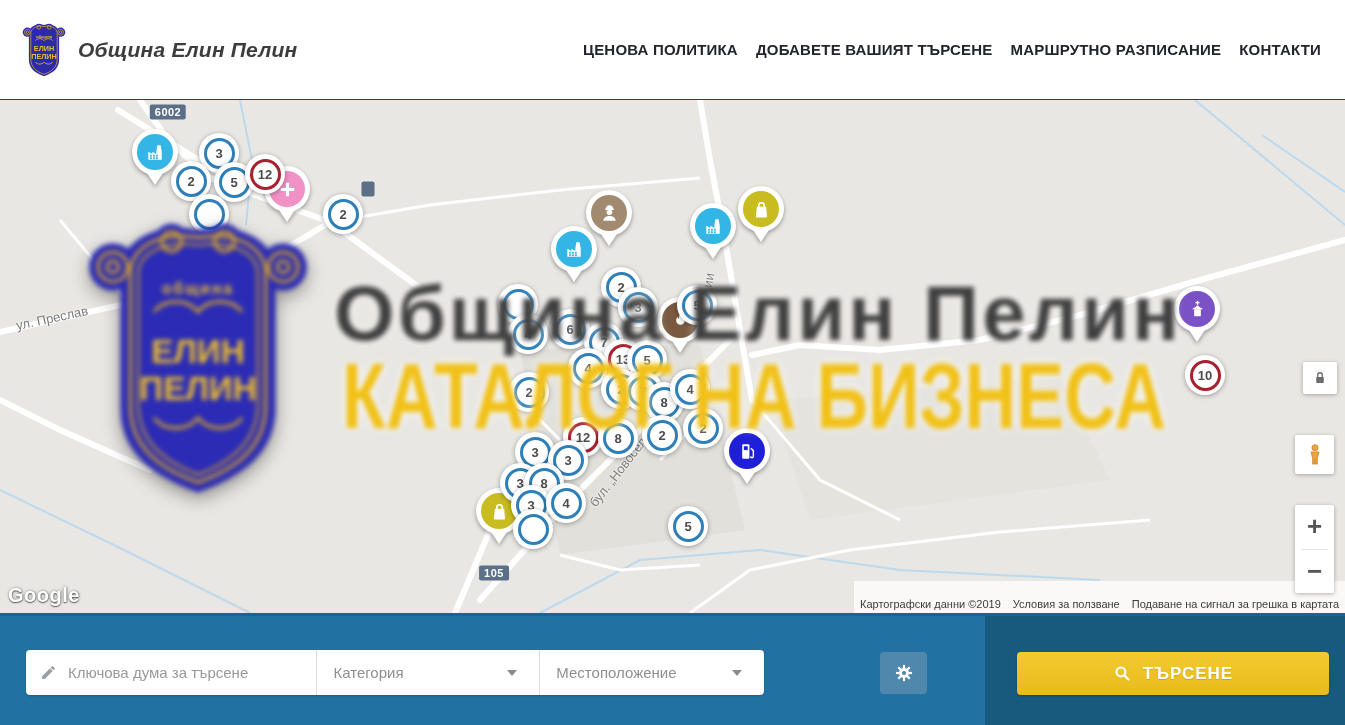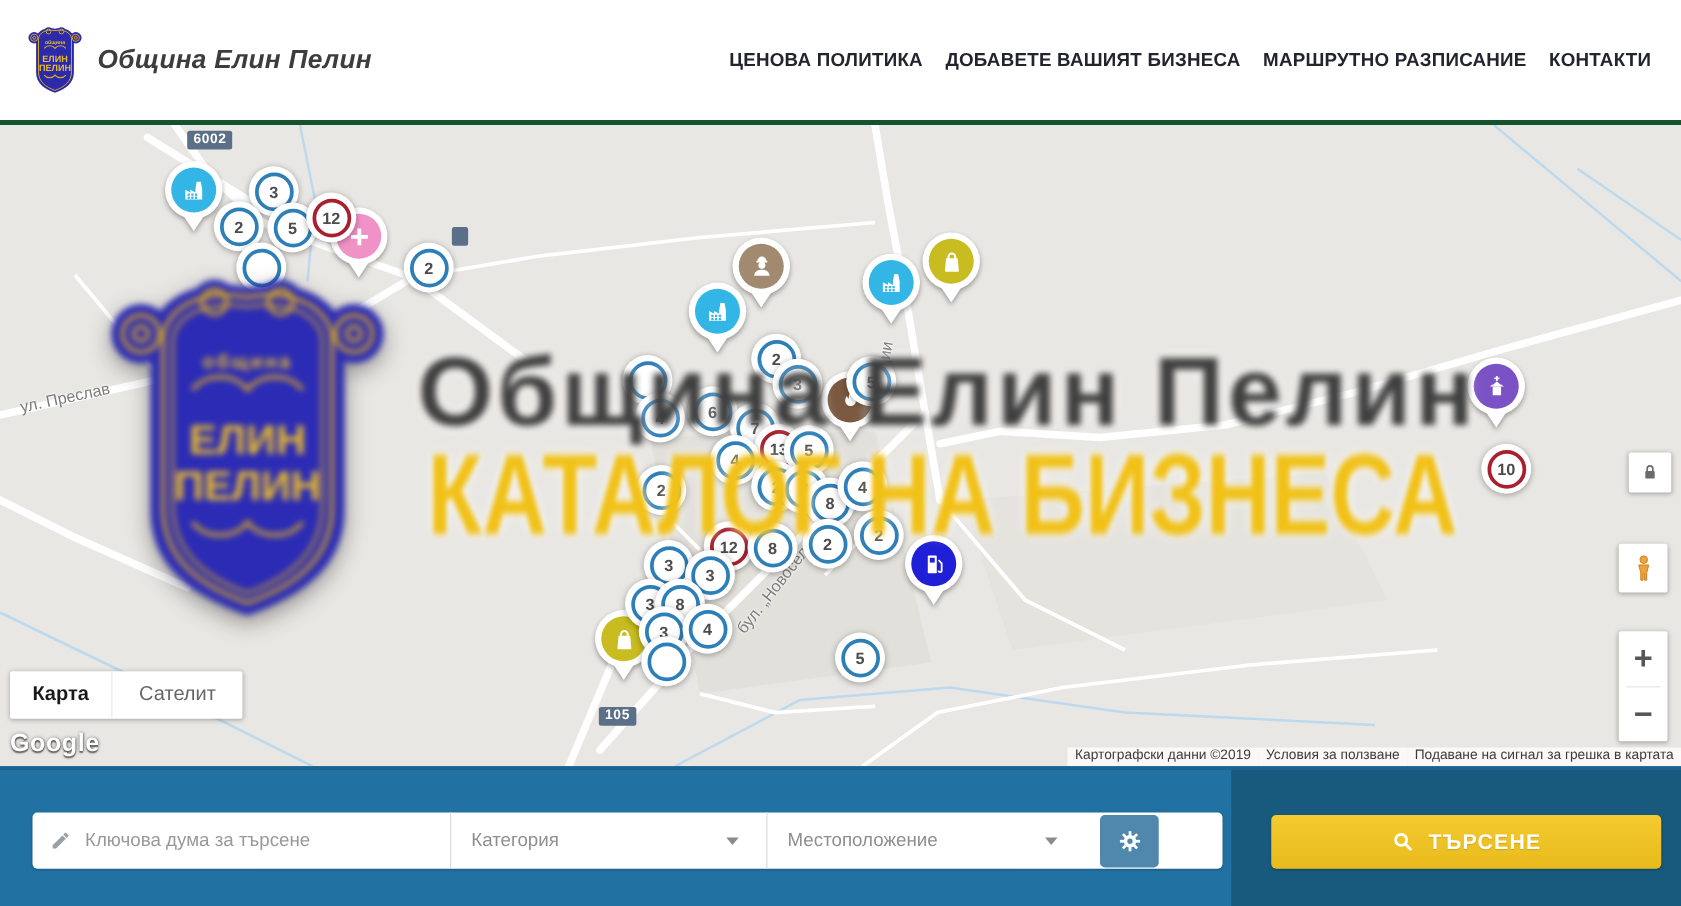--- a/index.html
+++ b/index.html
@@ -1,19 +1,19 @@
 <!DOCTYPE html>
 <html><head>
 <meta charset="utf-8">
 <style>
   * { margin:0; padding:0; box-sizing:border-box; }
   html,body { width:1345px; height:725px; overflow:hidden; font-family:"Liberation Sans",sans-serif; background:#fff; }
 
   
-  .header { position:relative; width:1345px; height:100px; background:#fff; border-bottom:4px solid #14532d; display:flex; align-items:center; justify-content:space-between; padding:0 24px 0 22px; z-index:30; }
+  .header { position:relative; width:1345px; height:100px; background:#fff; border-bottom:1px solid #14532d; display:flex; align-items:center; justify-content:space-between; padding:0 24px 0 22px; z-index:30; }
   .brand { display:flex; align-items:center; gap:12px; }
   .brand-emblem { width:44px; height:58px; }
   .brand-title { font-size:21px; font-weight:bold; color:#3d3d3d; letter-spacing:.2px;font-style:italic; }
   .brand-subtitle { font-size:19px; font-weight:bold; color:#e7b50a; letter-spacing:.4px; margin-top:1px; }
   .nav { display:flex; align-items:center; gap:18px; }
   .nav-item { font-size:15px; font-weight:bold; color:#23252e; letter-spacing:.2px; cursor:pointer; white-space:nowrap; }
 
   
   .map { position:relative; width:1345px; height:513px; background:#e9e7e3; overflow:hidden; cursor:grab; }
   .roads { position:absolute; left:0; top:0; }
@@ -44,33 +44,33 @@
   
   .map-tabs { position:absolute; left:8px; top:437px; display:flex; box-shadow:0 1px 4px rgba(0,0,0,.3); border-radius:2px; overflow:hidden; z-index:20; }
   .map-tab { height:38px; background:#fff; display:flex; align-items:center; justify-content:center; font-size:16px; cursor:pointer; }
   .map-tab.active { width:81px; font-weight:bold; color:#1a1a1a; }
   .map-tab.inactive { width:105px; color:#666; border-left:1px solid #ececec; }
 
   .google-logo { position:absolute; left:8px; top:484px; font-size:20px; font-weight:bold; letter-spacing:.5px; color:#fff; z-index:20; cursor:pointer;
     text-shadow:0 1px 1px rgba(60,60,60,.7), 0 0 3px rgba(90,90,90,.6), 1px 0 1px rgba(120,120,120,.5); }
 
   .attribution { position:absolute; right:0; bottom:0; display:flex; z-index:20; font-size:11px; color:#3c3c3c; }
-  .attribution span { background:rgba(255,255,255,.75); padding:0 6px 3px; white-space:nowrap;text-align:right; }
+  .attribution span { background:rgba(255,255,255,.75); padding:17px 6px 3px; white-space:nowrap;text-align:right; }
   .attribution .link { cursor:pointer; }
 
   .ctrl { position:absolute; background:#fff; box-shadow:0 1px 4px rgba(0,0,0,.3); border-radius:2px; z-index:20; }
   .ctrl-lock { left:1303px; top:262px; width:34px; height:32px; display:flex; align-items:center; justify-content:center; cursor:pointer; }
   .ctrl-pegman { left:1295px; top:335px; width:39px; height:39px; display:flex; align-items:center; justify-content:center; cursor:pointer; }
   .ctrl-zoom { left:1295px; top:405px; width:39px; height:88px; display:flex; flex-direction:column; cursor:pointer; }
   .zoom-btn { flex:1; display:flex; align-items:center; justify-content:center; font-size:26px; font-weight:bold; color:#565656; cursor:pointer; }
   .zoom-sep { height:1px; background:#e6e6e6; margin:0 6px; }
 
   
   .searchbar { position:relative; width:1345px; height:112px; background:#2172a2; border-top:3px solid #1b648f; z-index:30; }
-  .search-group { position:absolute; left:26px; top:34px; width:952px; height:45px; background:#fff; border-radius:4px; display:flex; align-items:stretch; box-shadow:0 1px 2px rgba(0,0,0,.2); }
+  .search-group { position:absolute; left:26px; top:34px; width:738px; height:45px; background:#fff; border-radius:4px; display:flex; align-items:stretch; box-shadow:0 1px 2px rgba(0,0,0,.2); }
   .sg-section { display:flex; align-items:center; position:relative; }
   .sg-keyword { width:334px; padding:0 10px 0 14px; gap:11px; }
   .sg-keyword input { border:0; outline:0; flex:1; font-size:15px; color:#555; font-family:"Liberation Sans",sans-serif; }
   .sg-keyword input::placeholder { color:#999; }
   .sg-select { border-left:1px solid #ddd; padding:0 22px 0 16px; cursor:pointer; }
   .sg-category { width:253px; }
   .sg-location { width:255px; }
   .sg-select .value { font-size:15px; color:#8f8f8f; flex:1; }
   .caret { width:0; height:0; border-left:5px solid transparent; border-right:5px solid transparent; border-top:6px solid #8b8b8b; }
   .gear-btn { position:absolute; left:880px; top:36px; width:47px; height:42px; background:#4f87ad; border:0; border-radius:4px; display:flex; align-items:center; justify-content:center; cursor:pointer; }
@@ -107,21 +107,21 @@
         <text x="115" y="152" font-size="38">ЕЛИН</text>
         <text x="115" y="192" font-size="38">ПЕЛИН</text>
       </g>
     </svg>
     <div>
       <div class="brand-title">Община Елин Пелин</div>
     </div>
   </div>
   <nav class="nav">
       <div class="nav-item"><span class="nav-label">ЦЕНОВА ПОЛИТИКА</span></div>
-      <div class="nav-item"><span class="nav-label">ДОБАВЕТЕ ВАШИЯТ БИЗНЕСА</span></div>
+      <div class="nav-item"><span class="nav-label">ДОБАВЕТЕ ВАШИЯТ ТЪРСЕНЕ</span></div>
       <div class="nav-item"><span class="nav-label">МАРШРУТНО РАЗПИСАНИЕ</span></div>
       <div class="nav-item"><span class="nav-label">КОНТАКТИ</span></div>
     </nav>
 </div>
 
 <div class="map">
   <svg class="roads" width="1345" height="513">
     <polygon points="520,250 700,245 745,430 560,455" fill="#e2e0db"></polygon>
     <polygon points="770,300 1060,278 1110,380 810,420" fill="#e5e3de"></polygon>
     <g stroke="#bcd9ee" stroke-width="2" fill="none">
@@ -500,24 +500,20 @@
       <g fill="#e9bc2e" text-anchor="middle" font-weight="bold">
         <text x="115" y="80" font-size="16" letter-spacing="2">община</text>
         <text x="115" y="150" font-size="34">ЕЛИН</text>
         <text x="115" y="188" font-size="34">ПЕЛИН</text>
       </g>
     </svg>
     <div class="wm-line1">Община Елин Пелин</div>
     <div class="wm-line2">КАТАЛОГ НА БИЗНЕСА</div>
   </div>
 
-  <div class="map-tabs">
-    <div class="map-tab active">Карта</div>
-    <div class="map-tab inactive">Сателит</div>
-  </div>
 
   <div class="google-logo">Google</div>
 
   <div class="attribution" id="attribution">
       <span>Картографски данни ©2019</span>
       <span class="link">Условия за ползване</span>
       <span class="link">Подаване на сигнал за грешка в картата</span>
     </div>
 
   <div class="ctrl ctrl-lock">

